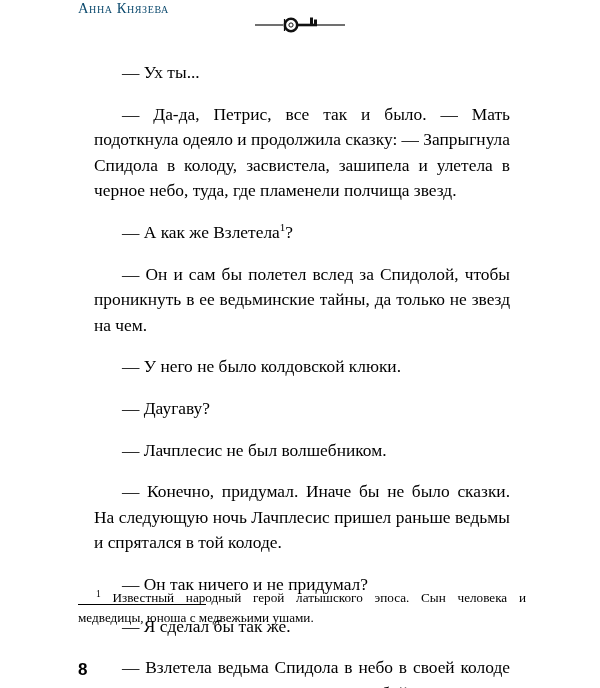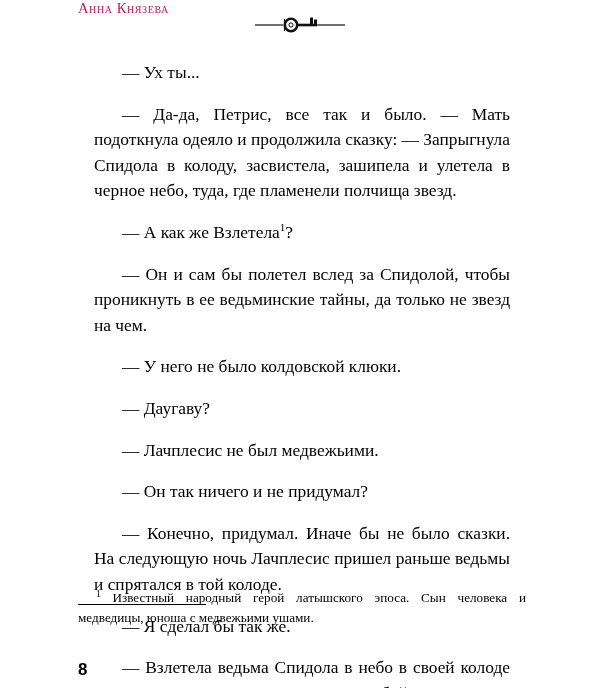--- a/index.html
+++ b/index.html
@@ -33,21 +33,21 @@
     height: 40px;
   }
   .header-author {
     position: absolute;
     left: 78px;
     top: 0px;
     font-family: "Liberation Serif", "DejaVu Serif", serif;
     font-size: 14.5px;
     font-variant: small-caps;
     letter-spacing: 0.6px;
-    color: #be185d;
+    color: #0c4a6e;
     white-space: nowrap;
   }
 
   
   .ornament {
     position: absolute;
     left: 255px;
     top: 14px;
     width: 90px;
     height: 22px;
@@ -131,23 +131,23 @@
     </div>
   </div>
 
   <div class="content">
     <p class="para">— Ух ты...</p>
     <p class="para">— Да-да, Петрис, все так и было. — Мать подоткнула одеяло и продолжила сказку: — Запрыгнула Спидола в колоду, засвистела, зашипела и улетела в черное небо, туда, где пламенели полчища звезд.</p>
     <p class="para"><span>— А как же Взлетела</span><span class="fn-ref">1</span><span>?</span></p>
     <p class="para">— Он и сам бы полетел вслед за Спидолой, чтобы проникнуть в ее ведьминские тайны, да только не звезд на чем.</p>
     <p class="para">— У него не было колдовской клюки.</p>
     <p class="para">— Даугаву?</p>
-    <p class="para">— Лачплесис не был медвежьими.</p>
+    <p class="para">— Лачплесис не был волшебником.</p>
+    <p class="para">— Конечно, придумал. Иначе бы не было сказки. На следующую ночь Лачплесис пришел раньше ведьмы и спрятался в той колоде.</p>
     <p class="para">— Он так ничего и не придумал?</p>
-    <p class="para">— Конечно, придумал. Иначе бы не было сказки. На следующую ночь Лачплесис пришел раньше ведьмы и спрятался в той колоде.</p>
     <p class="para">— Я сделал бы так же.</p>
     <p class="para">— Взлетела ведьма Спидола в небо в своей колоде и, сама того не зная, унесла с собой Лачплесиса. Понеслись они над лесом придумал, подлетели к реке, а там звери и птицы Даугаву копают...</p>
   </div>
 
   <div class="footnote-rule"></div>
 
   <div class="footnote"><span class="fn-num">1</span> <span>Известный народный герой латышского эпоса. Сын человека и медведицы, юноша с медвежьими ушами.</span></div>
 
   <div class="folio">8</div>
 

